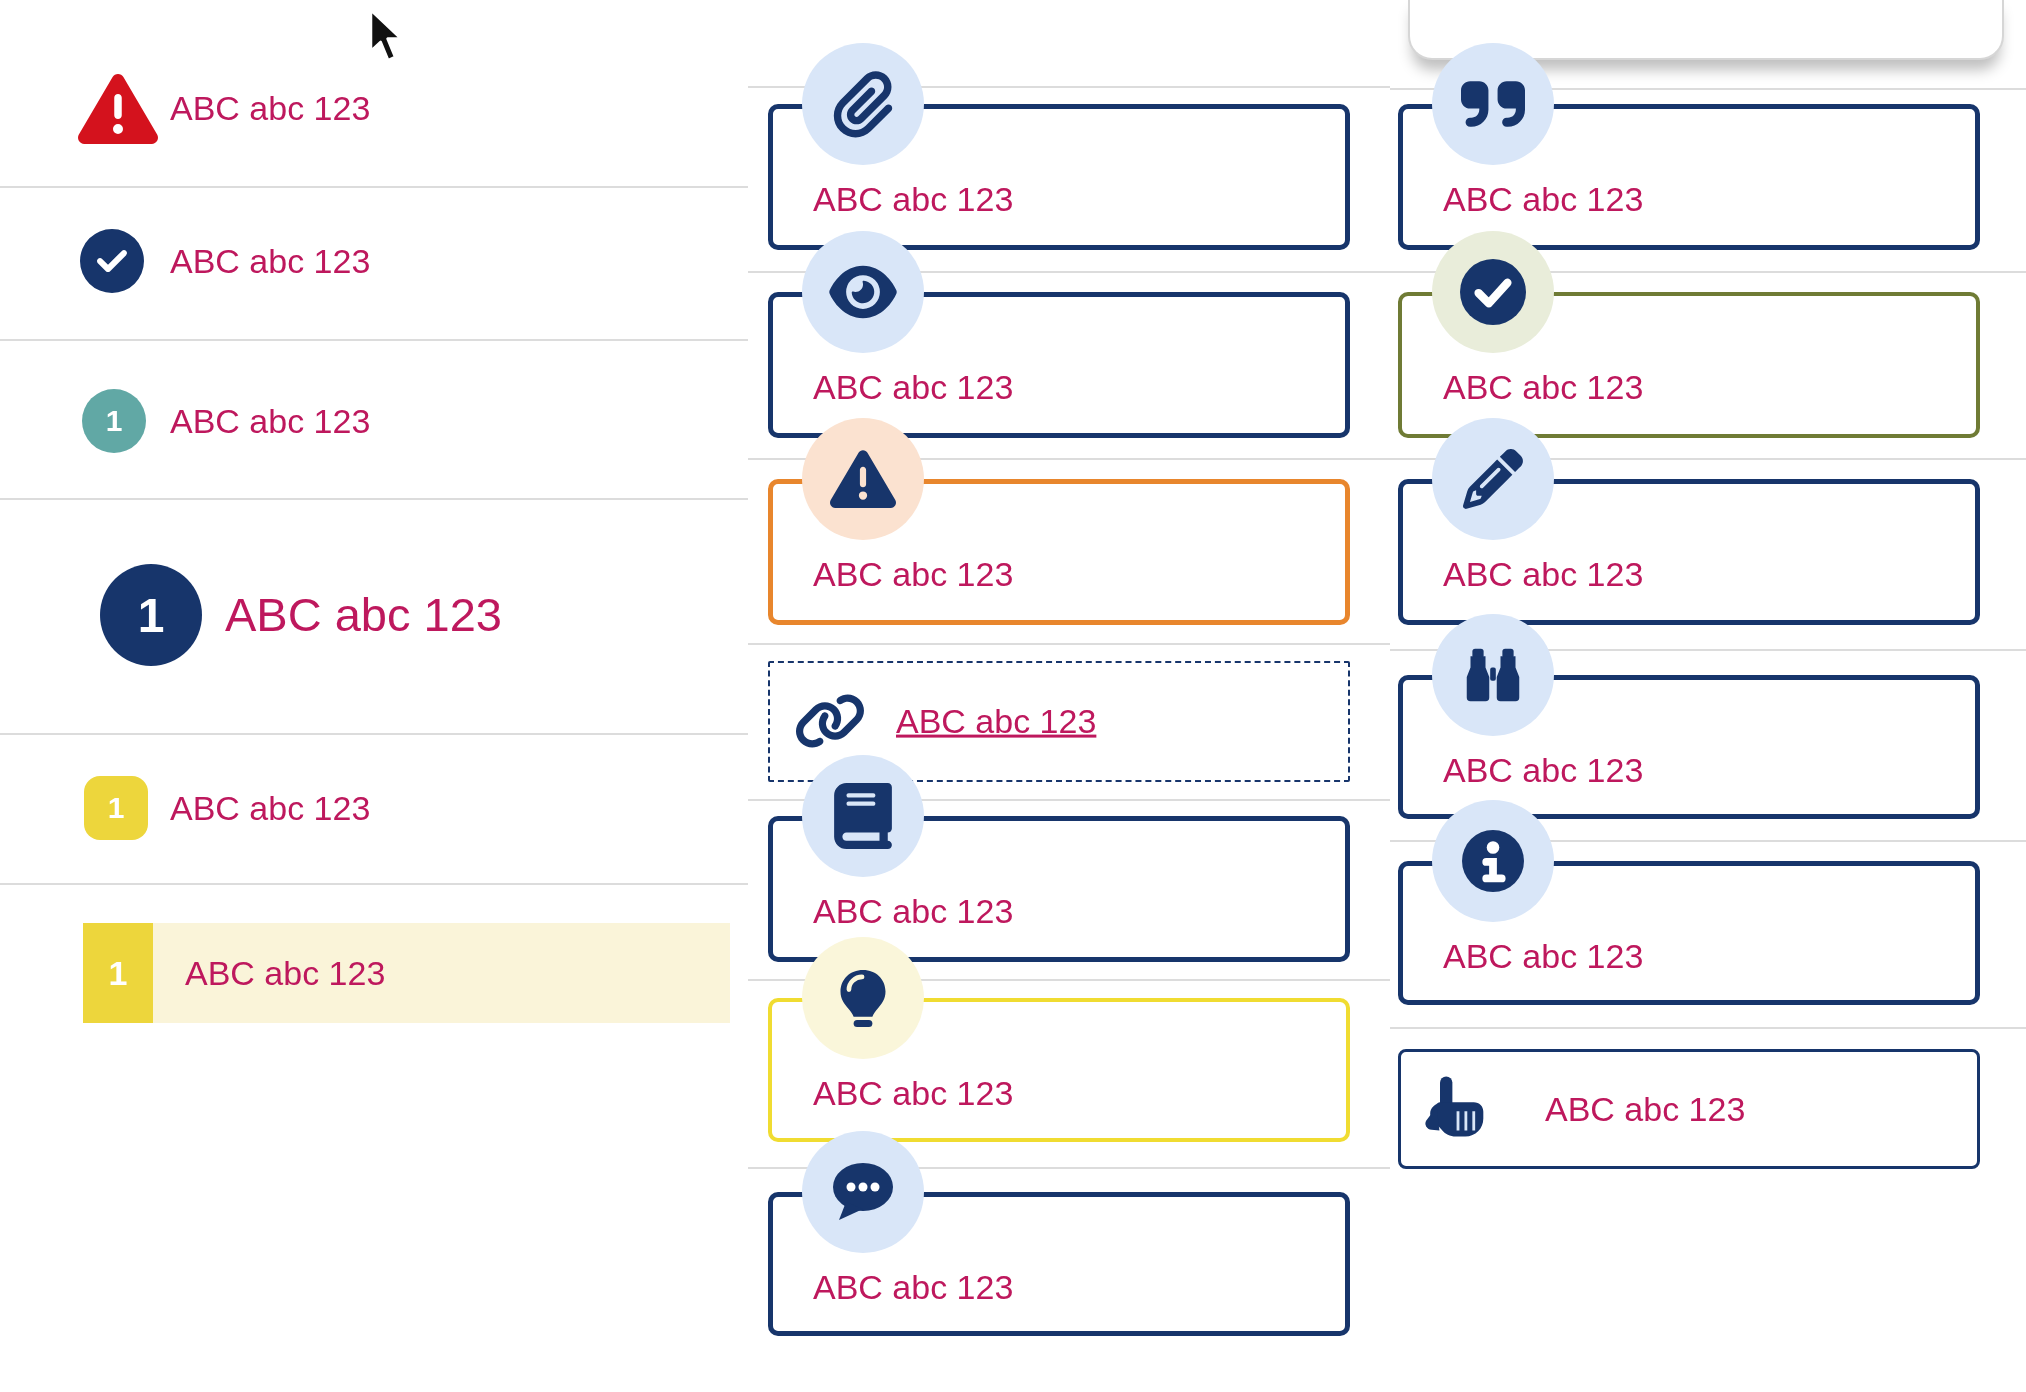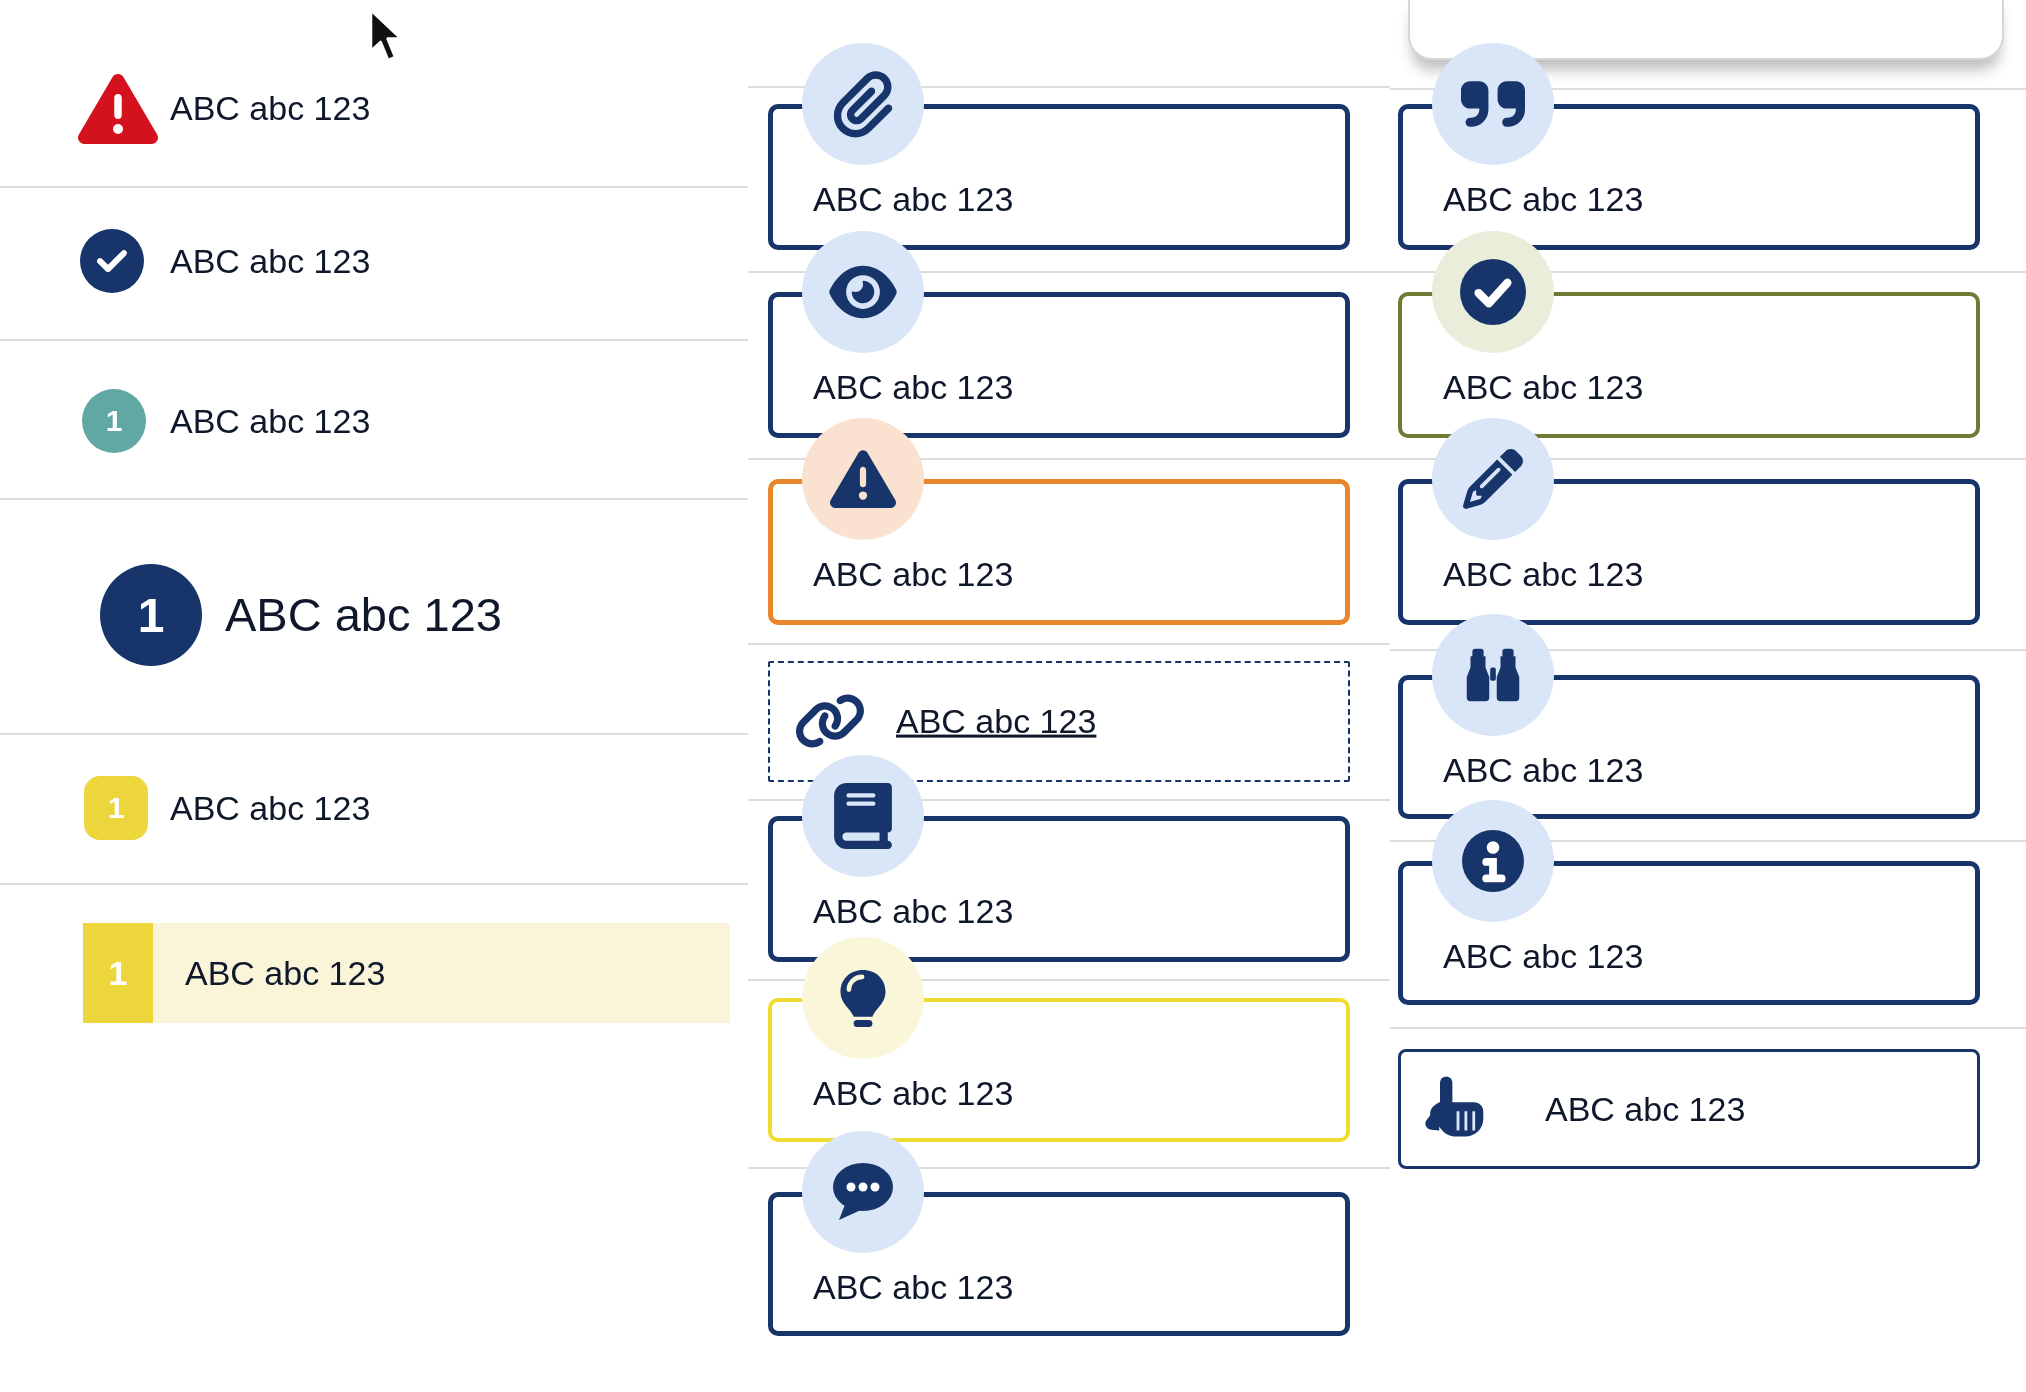--- a/index.html
+++ b/index.html
@@ -2,21 +2,21 @@
 <html><head>
 <meta charset="utf-8">
 <style>
   html,body{margin:0;padding:0;background:#fff;}
   #screen{
     position:relative;width:2026px;height:1392px;overflow:hidden;background:#ffffff;
     font-family:"Liberation Sans","DejaVu Sans",sans-serif;color:#1b1b1b;
   }
   .abs{position:absolute;}
   .divider{position:absolute;height:2px;background:#dcdcdc;}
-  .lbl{position:absolute;transform:translateY(-50%);font-size:34px;line-height:1.2;white-space:nowrap;color:#0f172a;}
+  .lbl{position:absolute;transform:translateY(-50%);font-size:34px;line-height:1.2;white-space:nowrap;color:#be185d;}
   .lbl-big{font-size:47px;}
   .callout{position:absolute;background:#ffffff;border:5px solid #17356b;border-radius:10px;box-sizing:border-box;}
   .callout.orange{border:5px solid #e8862d;}
   .callout.yellow{border:4px solid #f0dc31;}
   .callout.olive{border:4px solid #6f7b35;}
   .callout.thin{border:3px solid #17356b;border-radius:8px;}
   .callout.dashedbox{border:2px dashed #17356b;border-radius:2px;}
   .badge-circle{position:absolute;border-radius:50%;display:flex;align-items:center;justify-content:center;}
   .num{color:#ffffff;font-weight:bold;display:flex;align-items:center;justify-content:center;width:100%;height:100%;}
   .linktext{text-decoration:underline;}

